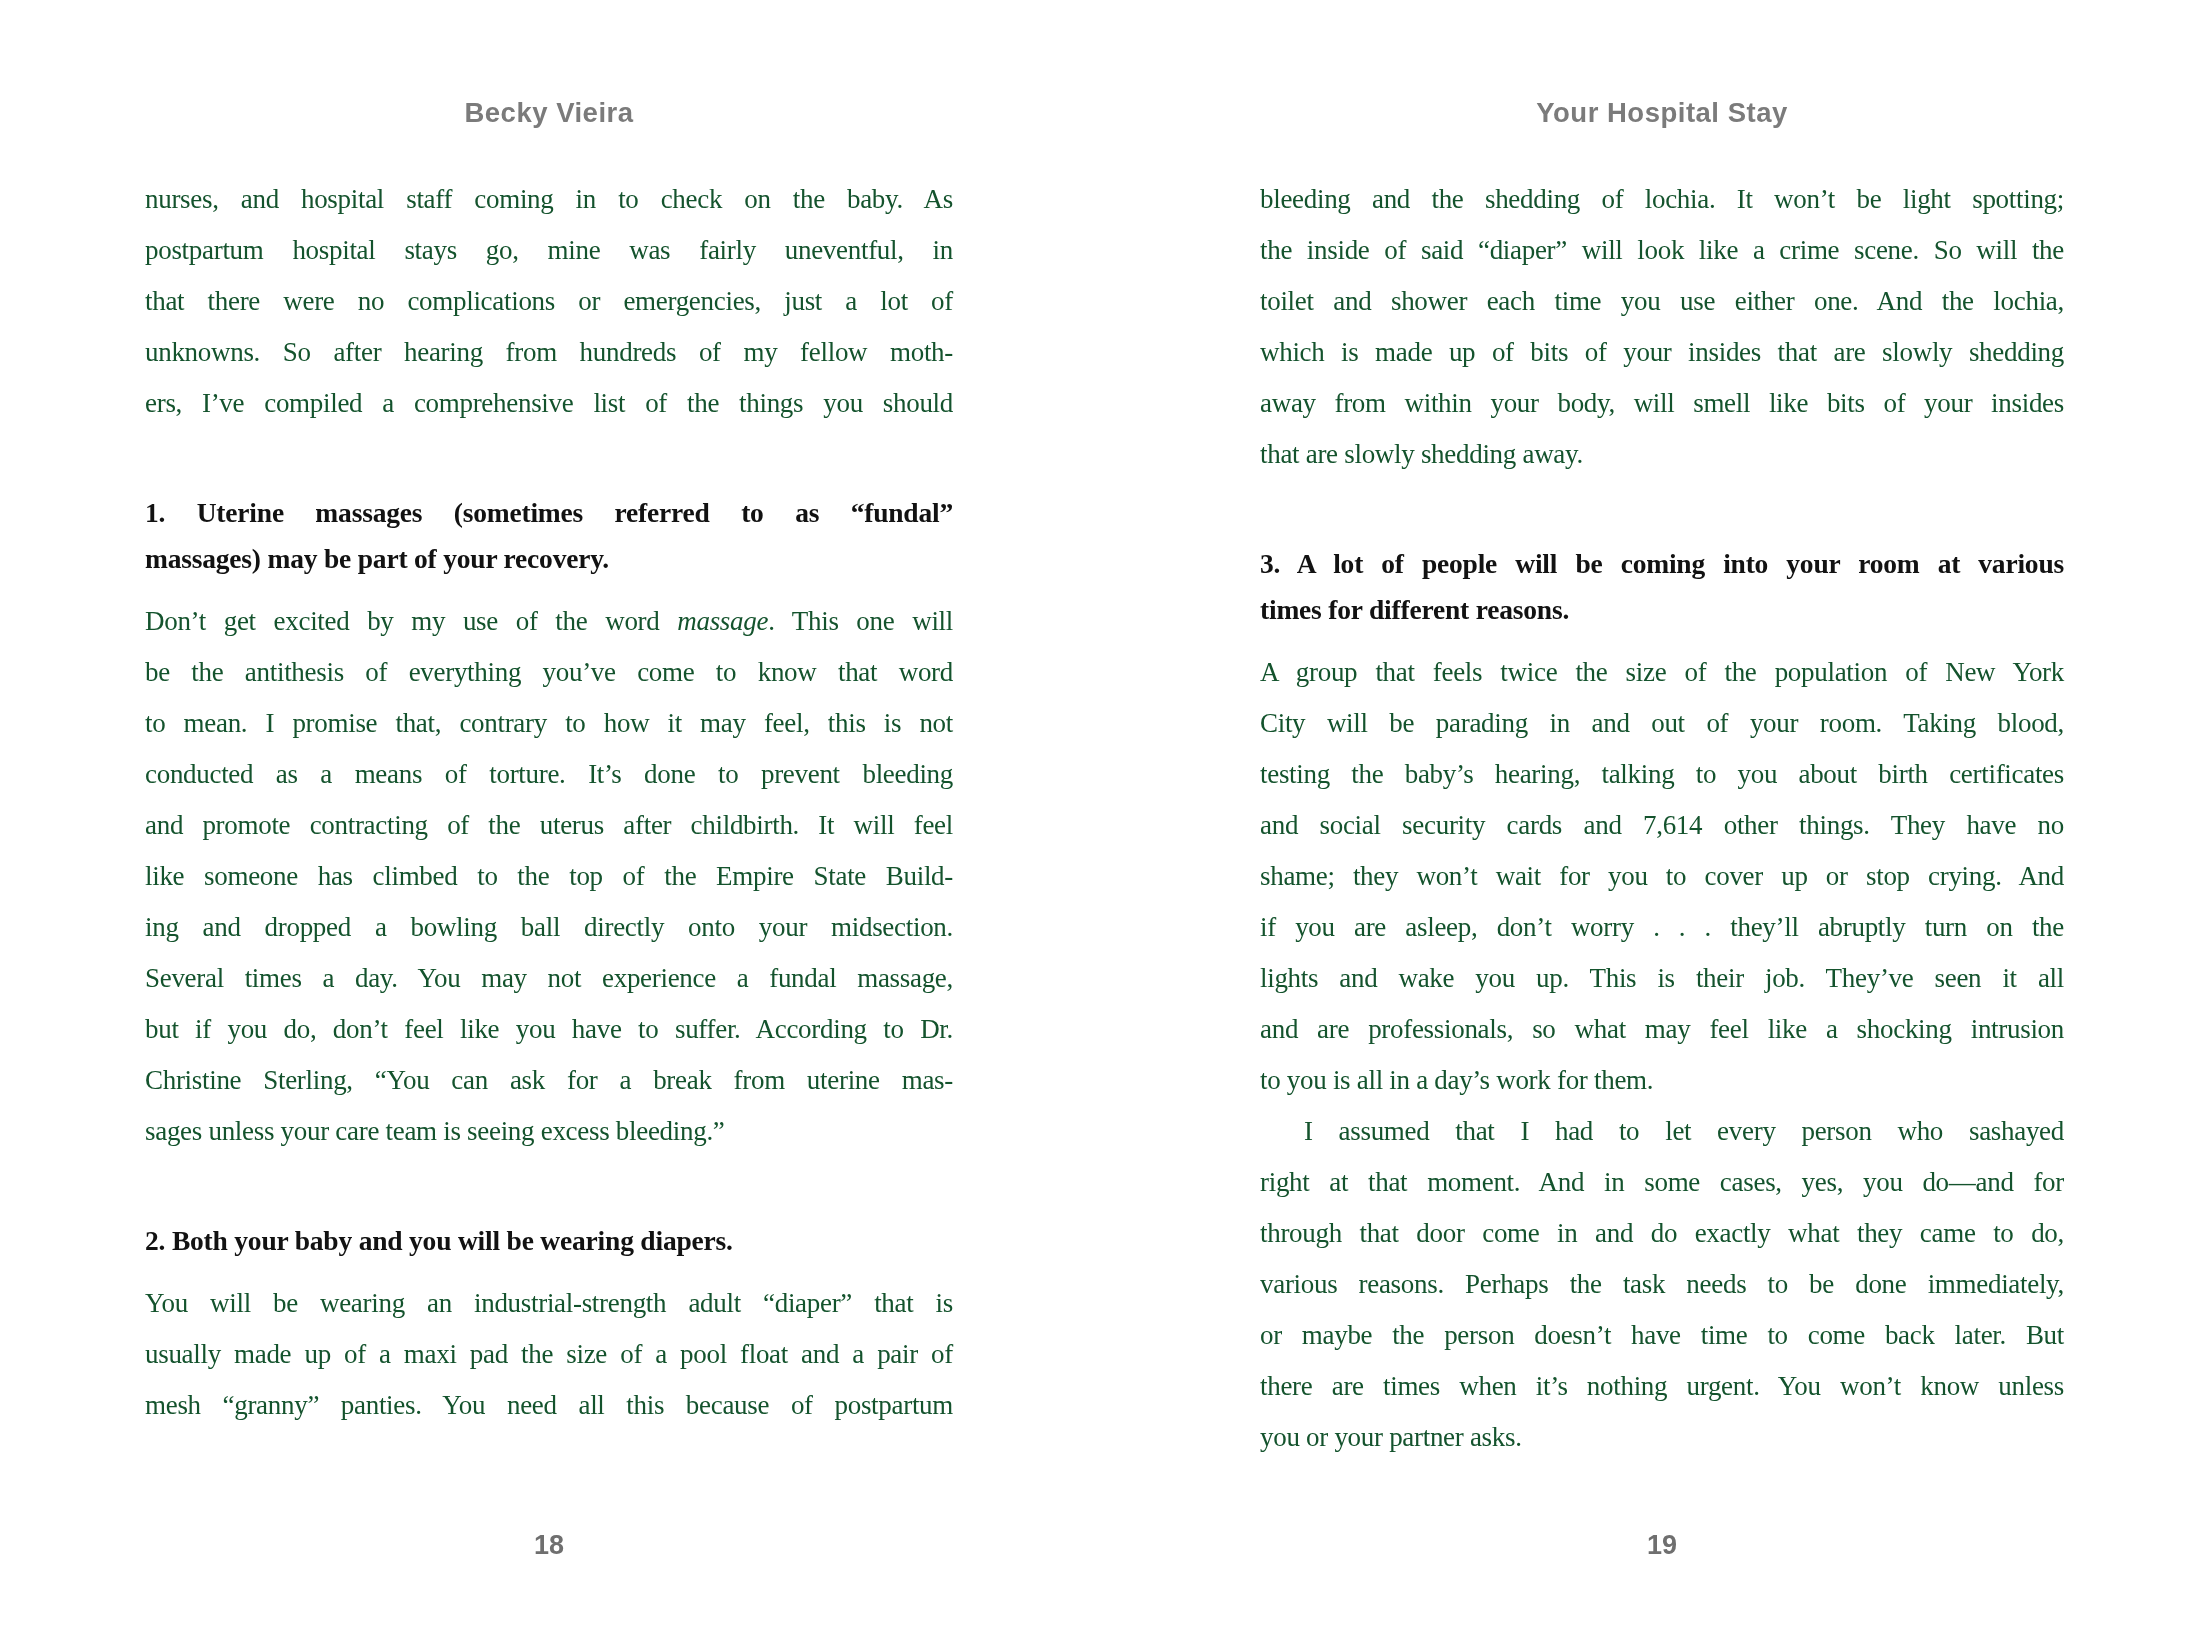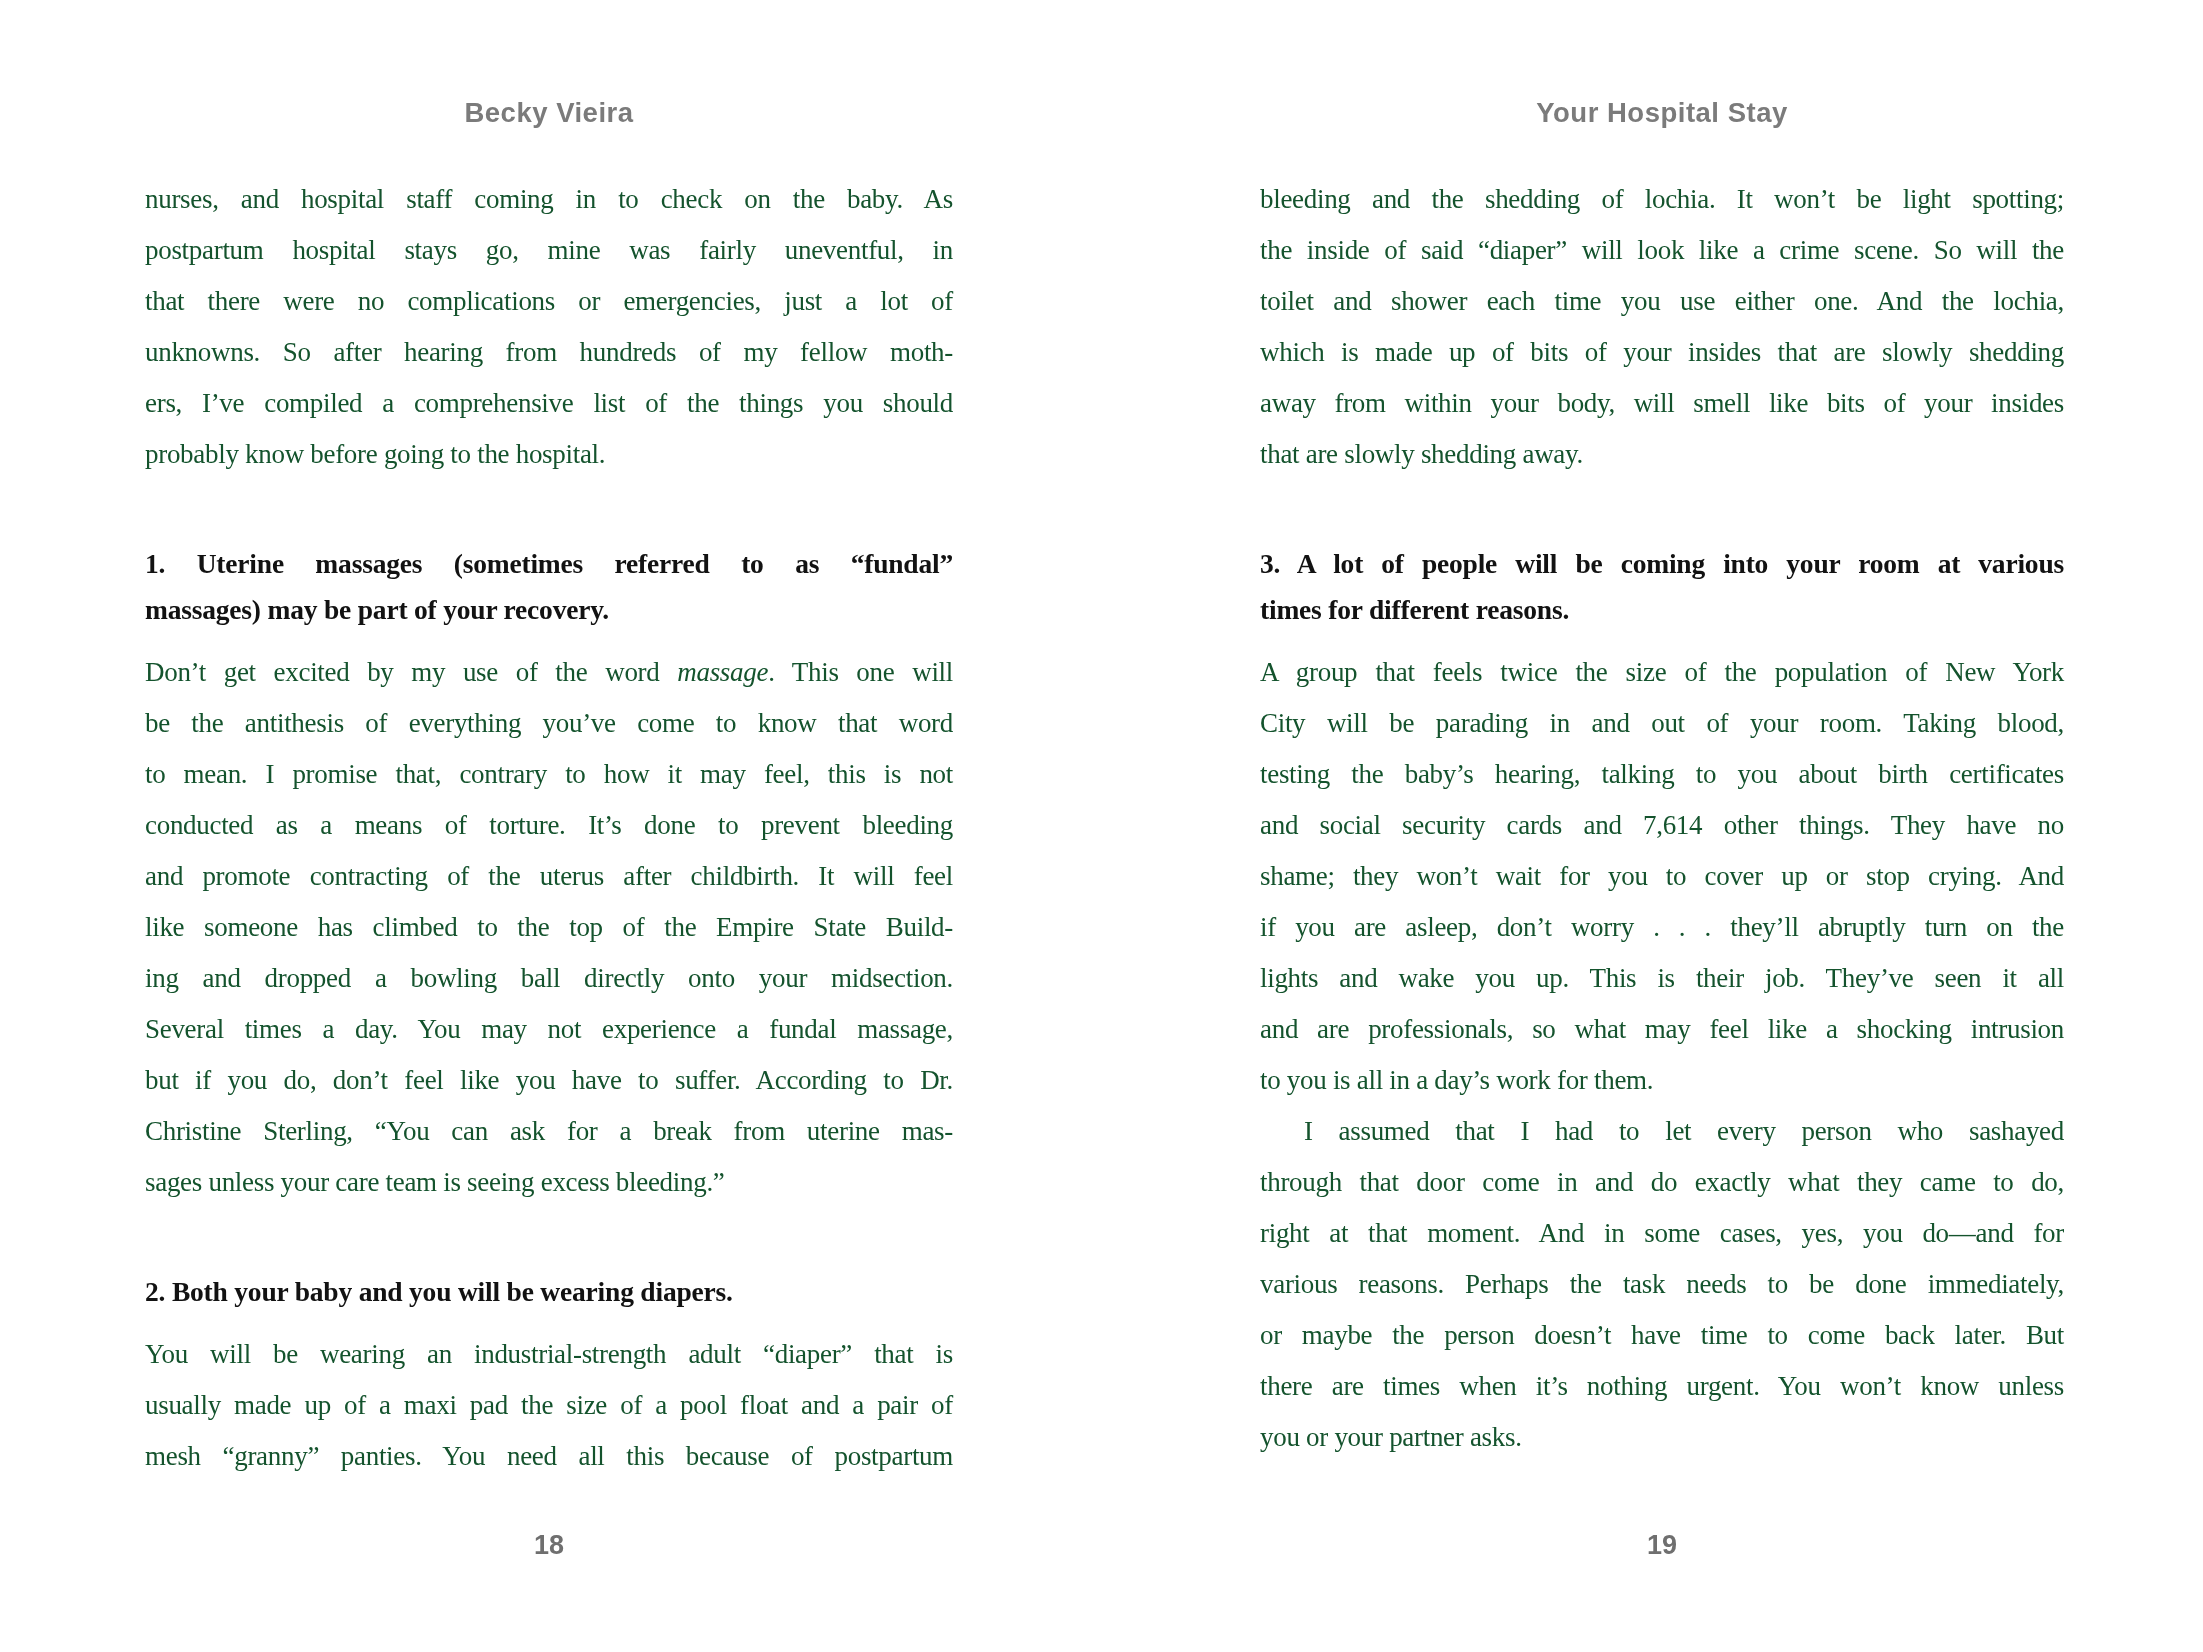--- a/index.html
+++ b/index.html
@@ -68,21 +68,20 @@
 
   <section class="page left">
     <header class="running-head">Becky Vieira</header>
     <div class="page-body" id="left-body">
         <div class="block paragraph">
           <div class="line">nurses, and hospital staff coming in to check on the baby. As</div>
           <div class="line">postpartum hospital stays go, mine was fairly uneventful, in</div>
           <div class="line">that there were no complications or emergencies, just a lot of</div>
           <div class="line">unknowns. So after hearing from hundreds of my fellow moth-</div>
           <div class="line">ers, I’ve compiled a comprehensive list of the things you should</div>
-          <div class="line ragged">probably know before going to the hospital.</div>
         </div>
         <div class="block heading">
           <div class="line">1. Uterine massages (sometimes referred to as “fundal”</div>
           <div class="line ragged">massages) may be part of your recovery.</div>
         </div>
         <div class="block paragraph">
           <div class="line">Don’t get excited by my use of the word <i>massage</i>. This one will</div>
           <div class="line">be the antithesis of everything you’ve come to know that word</div>
           <div class="line">to mean. I promise that, contrary to how it may feel, this is not</div>
           <div class="line">conducted as a means of torture. It’s done to prevent bleeding</div>
@@ -127,22 +126,22 @@
           <div class="line">testing the baby’s hearing, talking to you about birth certificates</div>
           <div class="line">and social security cards and 7,614 other things. They have no</div>
           <div class="line">shame; they won’t wait for you to cover up or stop crying. And</div>
           <div class="line">if you are asleep, don’t worry . . . they’ll abruptly turn on the</div>
           <div class="line">lights and wake you up. This is their job. They’ve seen it all</div>
           <div class="line">and are professionals, so what may feel like a shocking intrusion</div>
           <div class="line ragged">to you is all in a day’s work for them.</div>
         </div>
         <div class="block paragraph">
           <div class="line indent">I assumed that I had to let every person who sashayed</div>
+          <div class="line">right at that moment. And in some cases, yes, you do—and for</div>
           <div class="line">through that door come in and do exactly what they came to do,</div>
-          <div class="line">right at that moment. And in some cases, yes, you do—and for</div>
           <div class="line">various reasons. Perhaps the task needs to be done immediately,</div>
           <div class="line">or maybe the person doesn’t have time to come back later. But</div>
           <div class="line">there are times when it’s nothing urgent. You won’t know unless</div>
           <div class="line ragged">you or your partner asks.</div>
         </div>
       </div>
     <footer class="page-number">19</footer>
   </section>
 
 </div>

